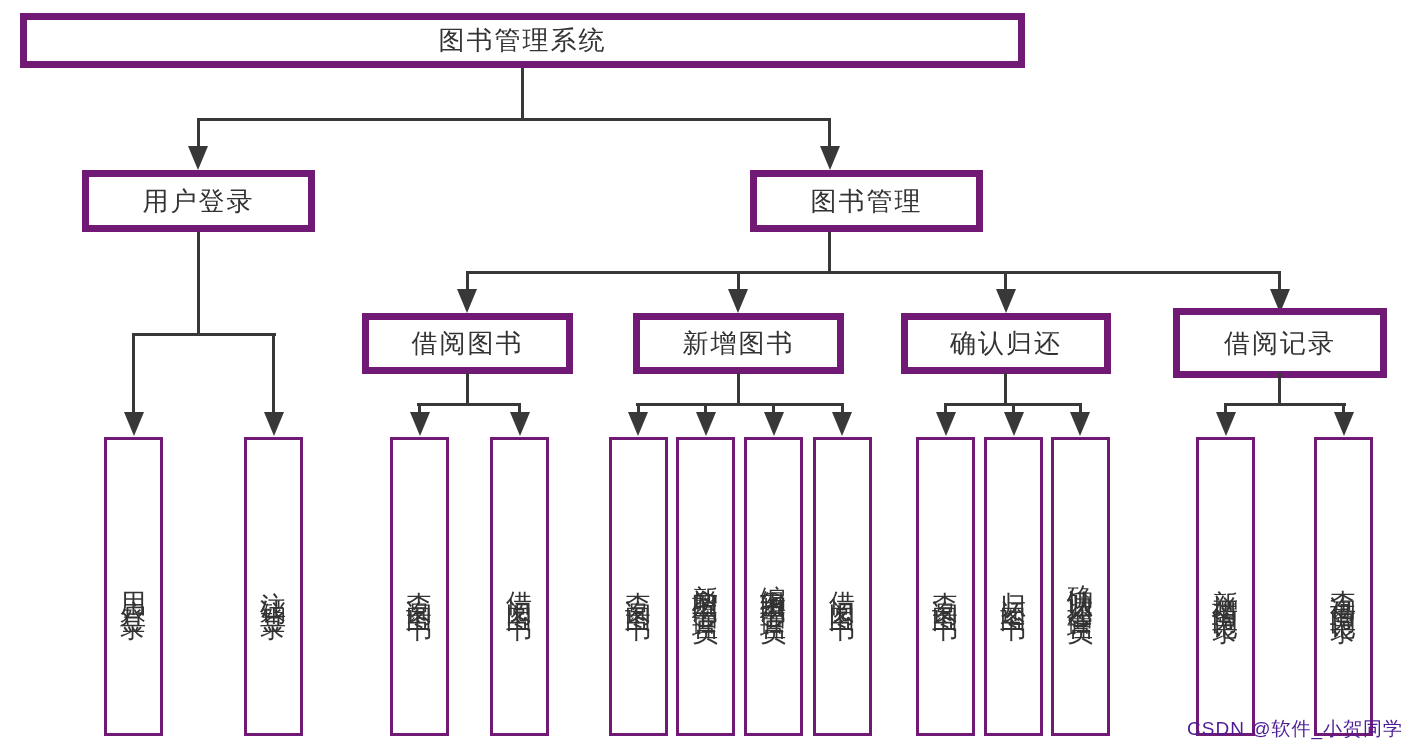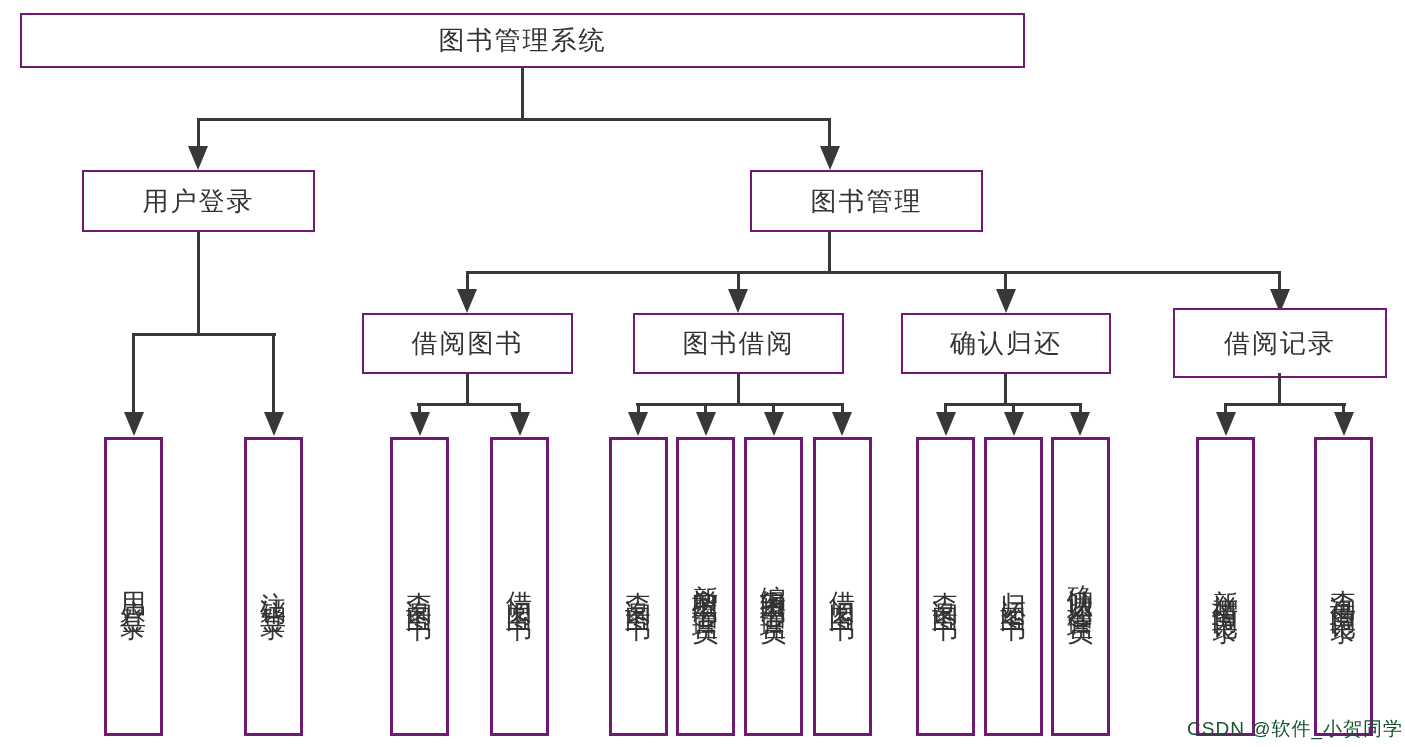--- a/index.html
+++ b/index.html
@@ -1,39 +1,39 @@
 <!DOCTYPE html>
 <html><head>
 <meta charset="utf-8">
 <style>
   html,body{margin:0;padding:0;background:#fff;}
   .canvas{
     position:relative;width:1405px;height:747px;background:#ffffff;
     font-family:"Liberation Sans","DejaVu Sans",sans-serif;color:#333;overflow:hidden;
   }
   .box{
-    position:absolute;box-sizing:border-box;border:2px solid #701a75;background:#fff;
+    position:absolute;box-sizing:border-box;border:7px solid #701a75;background:#fff;
     display:flex;align-items:center;justify-content:center;
     font-size:26px;letter-spacing:2px;white-space:nowrap;
   }
   .leaf{border-width:3px;}
   .vtext{
     writing-mode:vertical-rl;text-orientation:mixed;
     font-size:26px;letter-spacing:8px;line-height:1;
   }
   .ls5{letter-spacing:5px;}
   .ls6{letter-spacing:6px;}
   .line{position:absolute;background:#383838;}
   .arrow{
     position:absolute;width:0;height:0;
     border-left:10px solid transparent;border-right:10px solid transparent;
     border-top:24px solid #383838;
   }
   .watermark{
-    position:absolute;right:2px;bottom:5px;font-size:19px;color:#14532d;
+    position:absolute;right:2px;bottom:5px;font-size:19px;color:#4c1d95;
     letter-spacing:1px;z-index:5;margin-left:21px;
   }
 </style>
 </head>
 <body>
 
 <div class="canvas">
 
   <div class="box" style="left:20px;top:13px;width:1005px;height:55px;">图书管理系统</div>
 
@@ -59,21 +59,21 @@
   <div class="line" style="left:466px;top:274px;width:3px;height:16px;"></div>
   <div class="line" style="left:737px;top:274px;width:3px;height:16px;"></div>
   <div class="line" style="left:1004px;top:274px;width:3px;height:16px;"></div>
   <div class="line" style="left:1278px;top:274px;width:3px;height:16px;"></div>
   <div class="arrow" style="left:457px;top:289px;"></div>
   <div class="arrow" style="left:728px;top:289px;"></div>
   <div class="arrow" style="left:996px;top:289px;"></div>
   <div class="arrow" style="left:1270px;top:289px;"></div>
 
   <div class="box" style="left:362px;top:313px;width:211px;height:61px;">借阅图书</div>
-  <div class="box" style="left:633px;top:313px;width:211px;height:61px;">图书借阅</div>
+  <div class="box" style="left:633px;top:313px;width:211px;height:61px;">新增图书</div>
   <div class="box" style="left:901px;top:313px;width:210px;height:61px;">确认归还</div>
   <div class="box" style="left:1173px;top:308px;width:214px;height:70px;">借阅记录</div>
 
   <div class="line" style="left:466px;top:373px;width:3px;height:33px;"></div>
   <div class="line" style="left:417px;top:403px;width:104px;height:3px;"></div>
   <div class="line" style="left:418px;top:406px;width:3px;height:7px;"></div>
   <div class="line" style="left:518px;top:406px;width:3px;height:7px;"></div>
   <div class="arrow" style="left:410px;top:412px;"></div>
   <div class="arrow" style="left:510px;top:412px;"></div>
 

